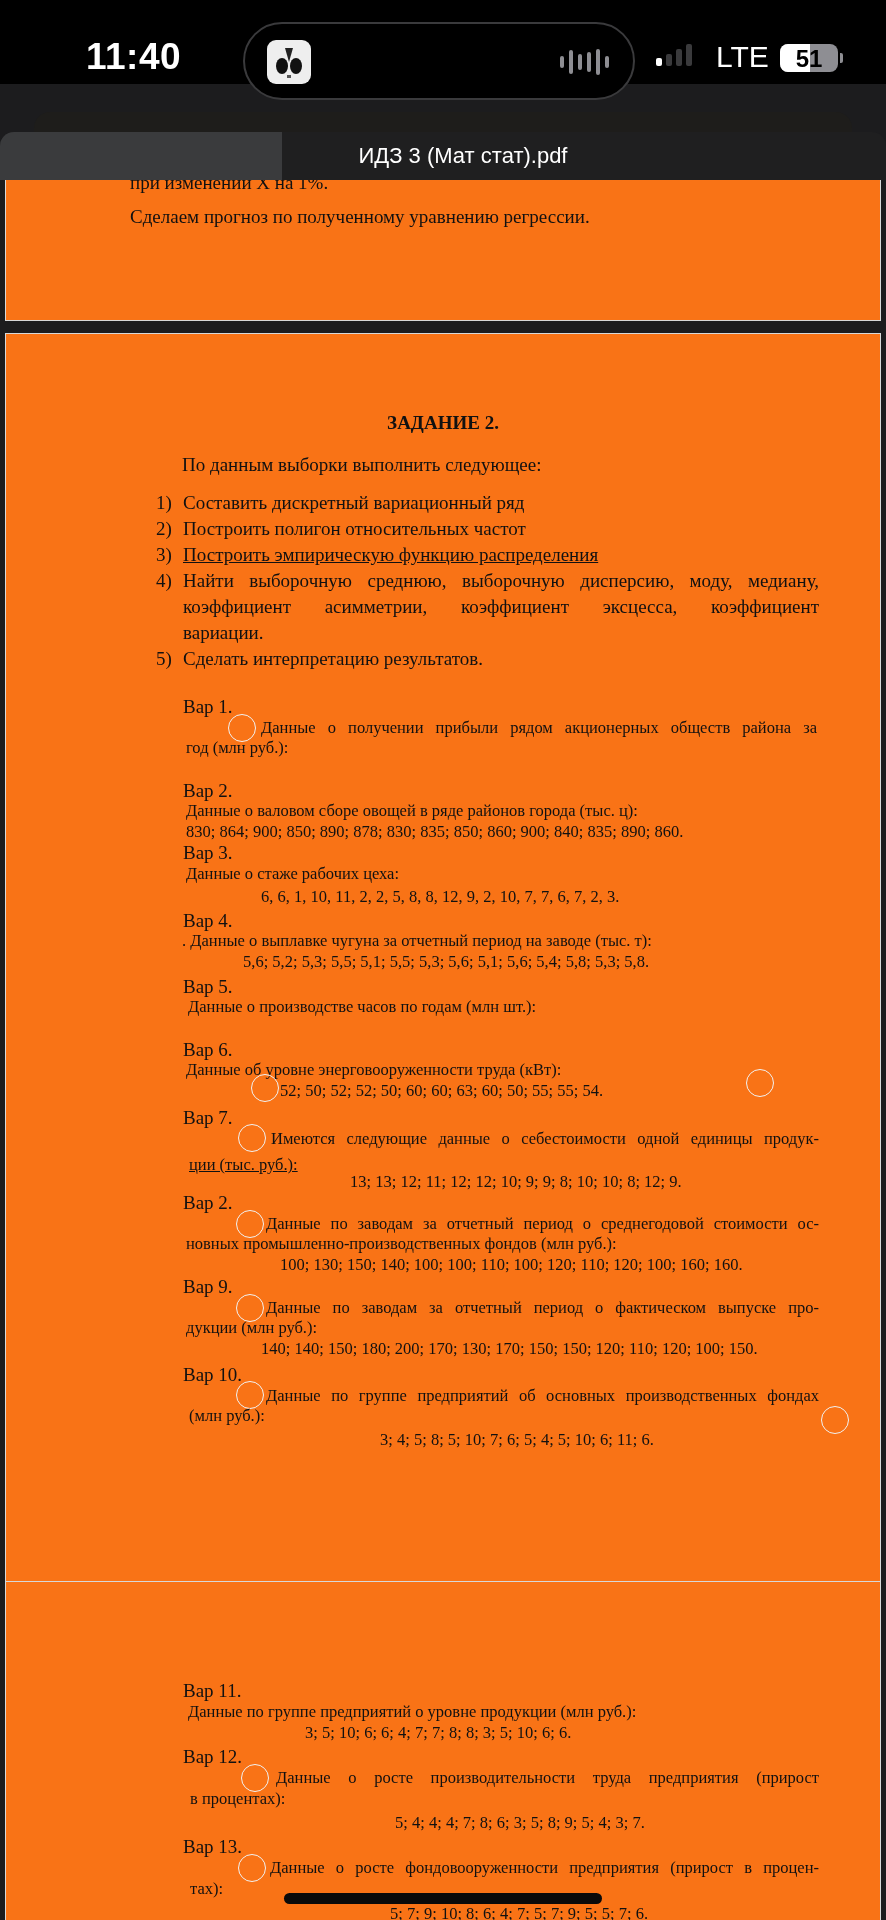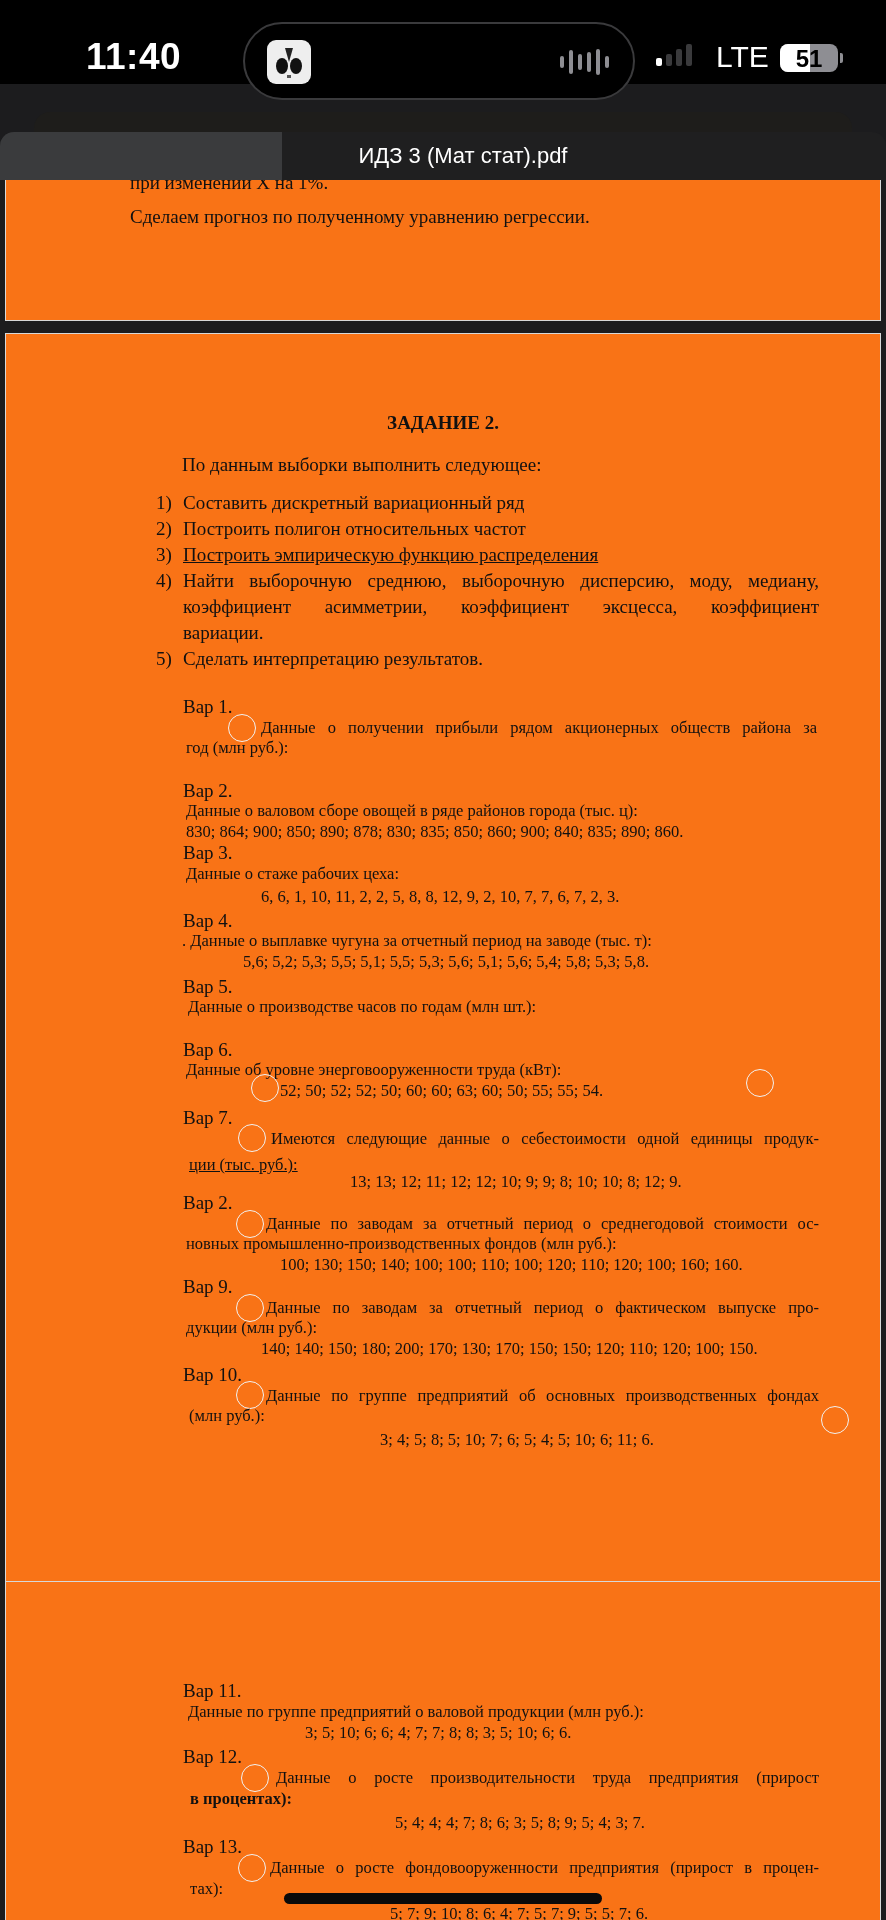--- a/index.html
+++ b/index.html
@@ -161,27 +161,27 @@
     <div class="txt" style="left:177px;top:1030px;">Вар 10.</div>
     <div class="ring" style="left:230px;top:1047px;"></div>
     <div class="ring" style="left:815px;top:1072px;"></div>
     <div class="txt small just" style="left:260px;top:1052px;width:553px;">Данные по группе предприятий об основных производственных фондах</div>
     <div class="txt small" style="left:183px;top:1072px;">(млн руб.):</div>
     <div class="txt small" style="left:374px;top:1096px;">3; 4; 5; 8; 5; 10; 7; 6; 5; 4; 5; 10; 6; 11; 6.</div>
   </div>
 
   <div class="page p3">
     <div class="txt" style="left:177px;top:98px;">Вар 11.</div>
-    <div class="txt small" style="left:182px;top:120px;">Данные по группе предприятий о валовой продукции (млн руб.):</div>
+    <div class="txt small" style="left:182px;top:120px;">Данные по группе предприятий о уровне продукции (млн руб.):</div>
     <div class="txt small" style="left:299px;top:141px;">3; 5; 10; 6; 6; 4; 7; 7; 8; 8; 3; 5; 10; 6; 6.</div>
 
     <div class="txt" style="left:177px;top:164px;">Вар 12.</div>
     <div class="ring" style="left:235px;top:182px;"></div>
     <div class="txt small just" style="left:270px;top:186px;width:543px;">Данные о росте производительности труда предприятия (прирост</div>
-    <div class="txt small" style="left:184px;top:207px;font-weight:bold;">в процентах):</div>
+    <div class="txt small" style="left:184px;top:207px;">в процентах):</div>
     <div class="txt small" style="left:389px;top:231px;">5; 4; 4; 4; 7; 8; 6; 3; 5; 8; 9; 5; 4; 3; 7.</div>
 
     <div class="txt" style="left:177px;top:254px;">Вар 13.</div>
     <div class="ring" style="left:232px;top:272px;"></div>
     <div class="txt small just" style="left:264px;top:276px;width:549px;">Данные о росте фондовооруженности предприятия (прирост в процен-</div>
     <div class="txt small" style="left:184px;top:297px;">тах):</div>
     <div class="txt small" style="left:384px;top:322px;">5; 7; 9; 10; 8; 6; 4; 7; 5; 7; 9; 5; 5; 7; 6.</div>
 
   </div>
 </div>

